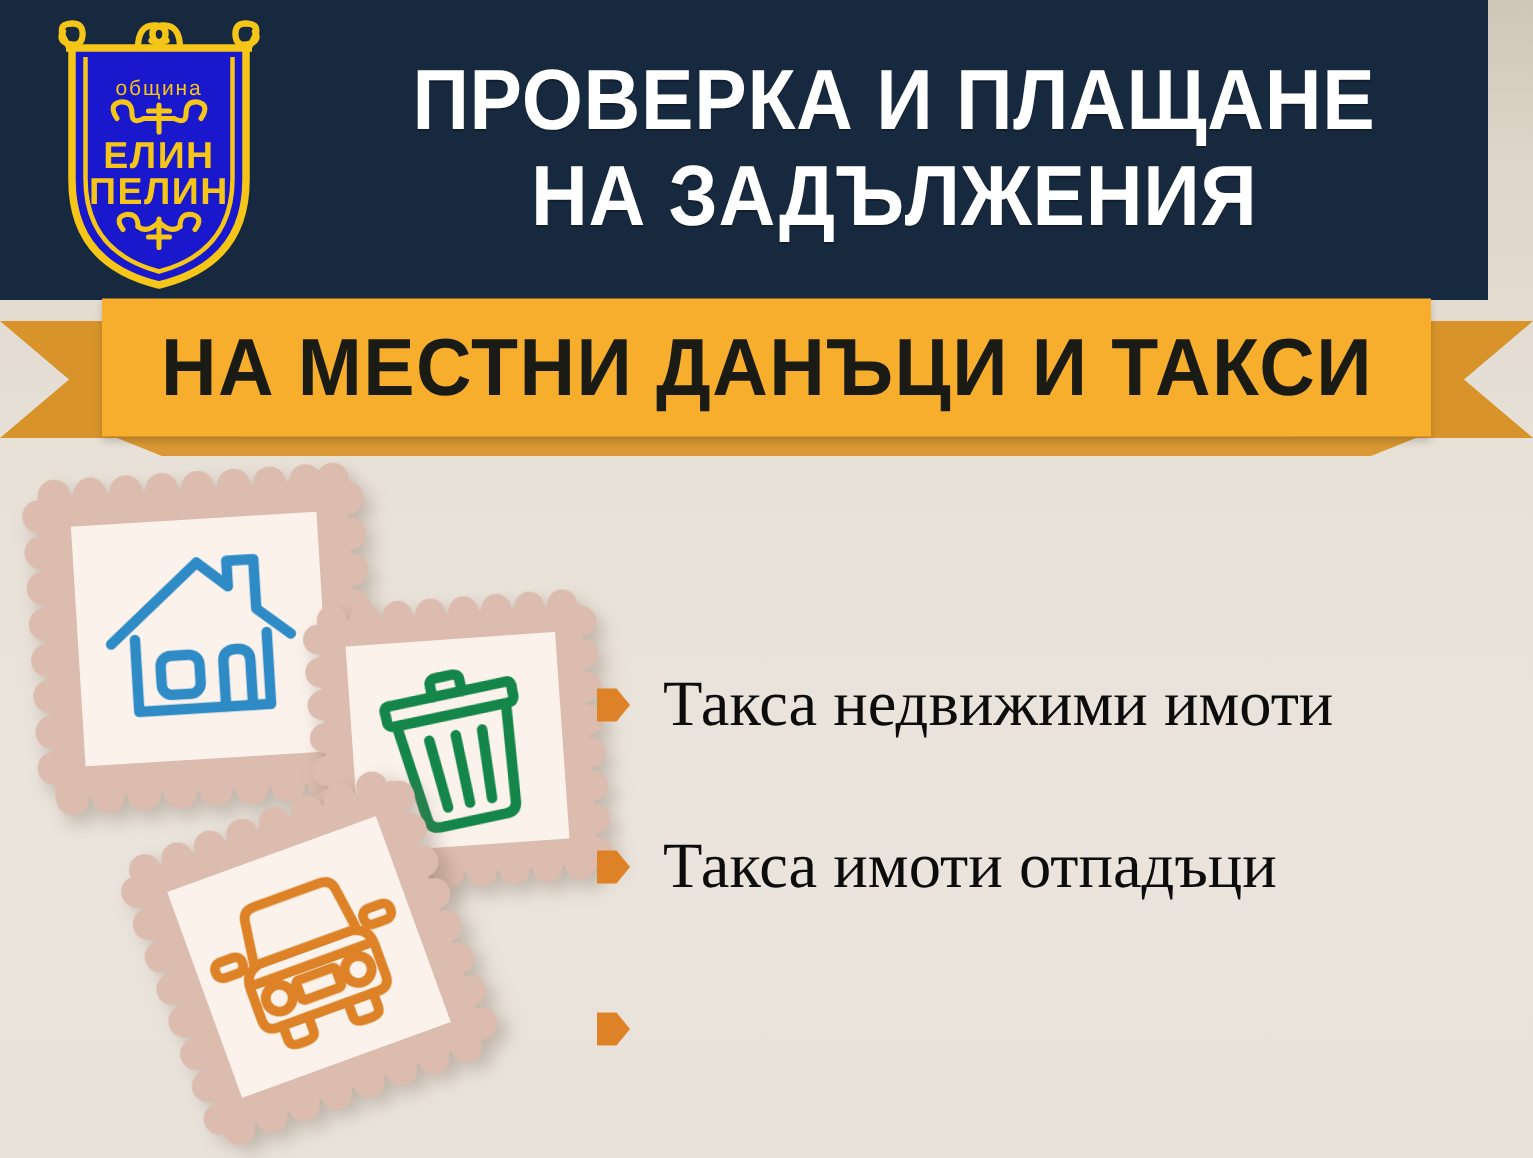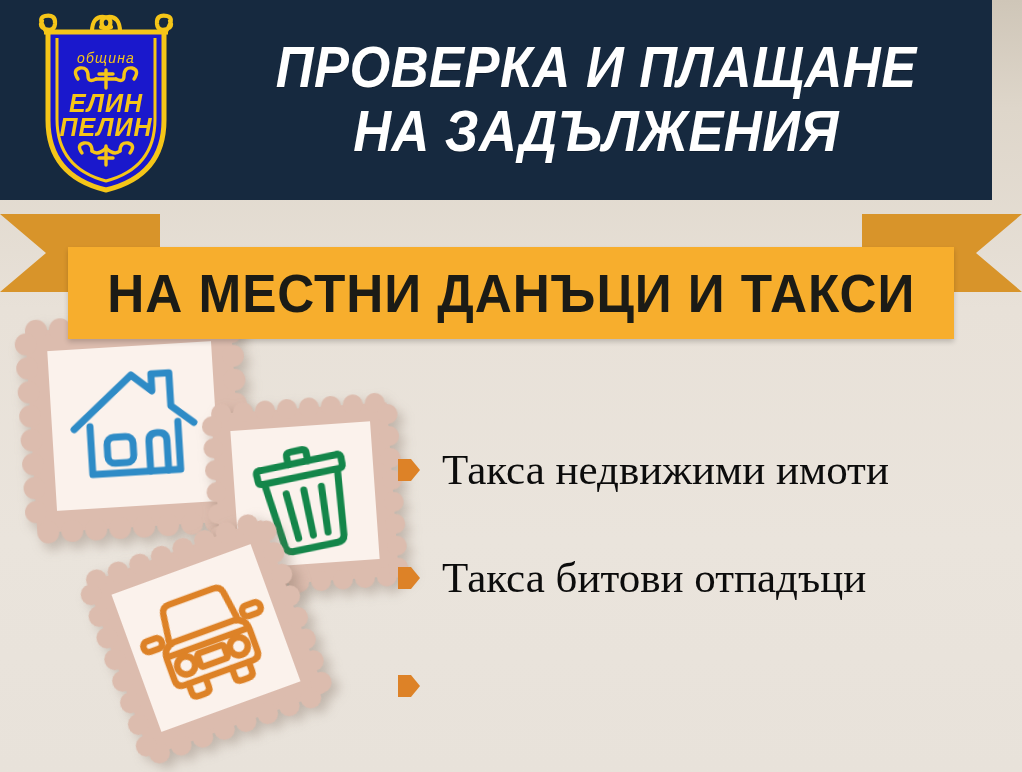--- a/index.html
+++ b/index.html
@@ -15,21 +15,20 @@
     width:1022px;height:772px;
     background:linear-gradient(180deg,#cfc6b8 0%,#ded6ca 14%,#e8e1d8 40%,#eae4dc 70%,#e8e2da 100%);
     overflow:hidden;
   }
 
   
   .header{
     position:absolute;left:0;top:0;width:992px;height:200px;
     background:#16293f;
     z-index:5;
-    font-style:italic;
   }
   .crest{
     position:absolute;left:26px;top:8px;width:160px;height:185px;
   }
   .crest svg{display:block;width:100%;height:100%;}
   .title-block{
     position:absolute;left:190px;top:20px;width:812px;height:160px;
     display:flex;flex-direction:column;align-items:center;justify-content:center;
     text-align:left;
   }
@@ -65,21 +64,20 @@
     position:absolute;left:68px;top:92px;width:886px;height:16px;
     background:#d8942a;
     clip-path:polygon(0 0,886px 0,846px 16px,40px 16px);
     opacity:.95;
   }
   .ribbon-main{
     position:absolute;left:68px;top:3px;width:886px;height:92px;
     background:#f7ae2d;
     display:flex;align-items:center;justify-content:center;
     box-shadow:0 3px 5px rgba(0,0,0,.18);
-    margin-top:48px;
   }
   .ribbon-text{
     color:#1b1b16;
     font-family:"Liberation Sans",sans-serif;
     font-weight:bold;
     font-size:54px;
     letter-spacing:1px;
     transform:scaleX(0.95);
     white-space:nowrap;
   }
@@ -356,21 +354,21 @@
       </span>
       <span class="tax-label">Такса недвижими имоти</span>
     </div>
 
     <div class="tax-item">
       <span class="bullet">
         <svg width="22" height="26" viewBox="0 0 22 26" xmlns="http://www.w3.org/2000/svg">
           <path d="M0 2 L13 2 L22 13 L13 24 L0 24 Z" fill="#DD8227"></path>
         </svg>
       </span>
-      <span class="tax-label">Такса битови отпадъци</span>
+      <span class="tax-label">Такса имоти отпадъци</span>
     </div>
 
     <div class="tax-item">
       <span class="bullet">
         <svg width="22" height="26" viewBox="0 0 22 26" xmlns="http://www.w3.org/2000/svg">
           <path d="M0 2 L13 2 L22 13 L13 24 L0 24 Z" fill="#DD8227"></path>
         </svg>
       </span>
     </div>
 

